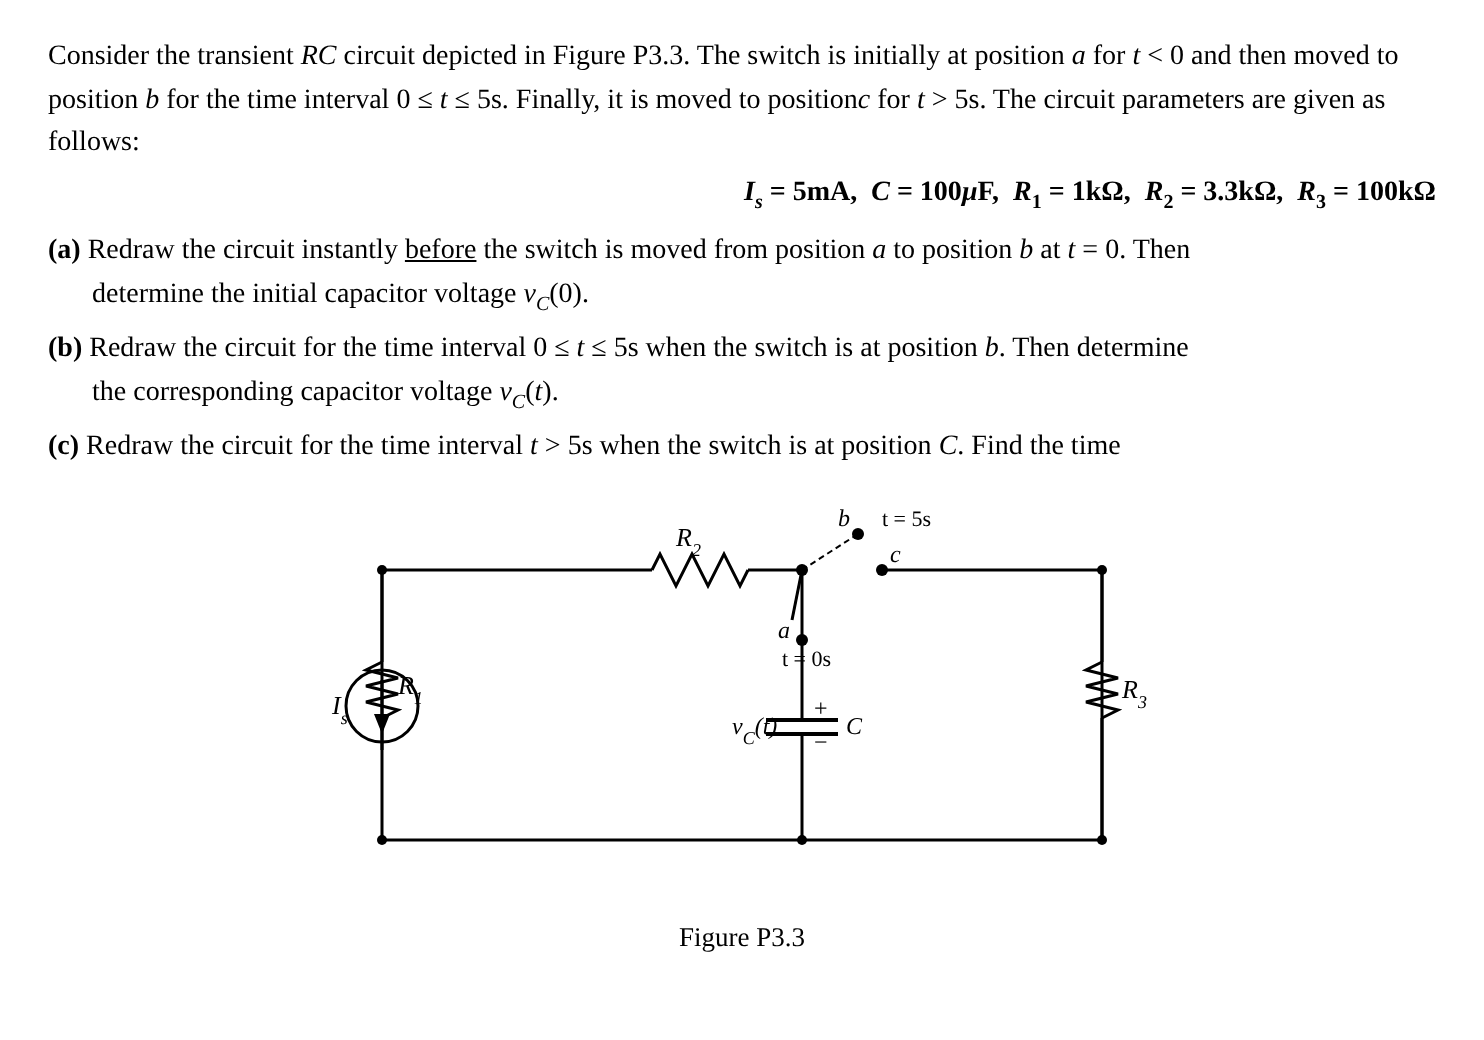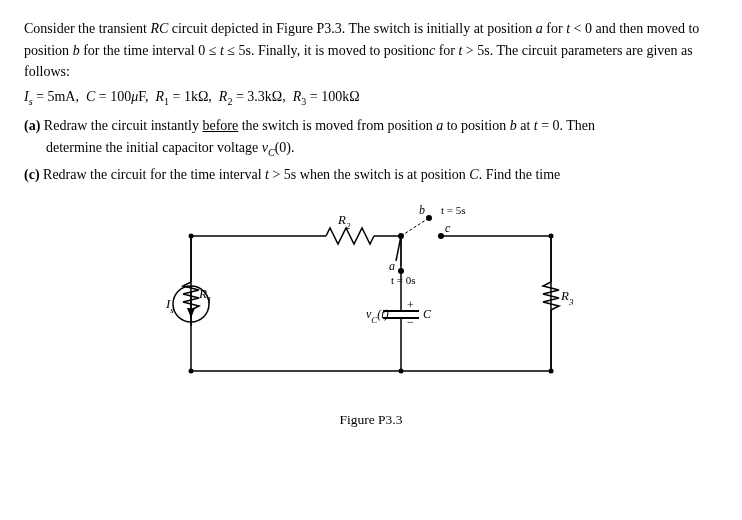--- a/index.html
+++ b/index.html
@@ -9,23 +9,24 @@
       background: #fff;
       font-family: "Times New Roman", Times, serif;
       font-size: 14px;
       color: #000;
       padding: 18px 24px 10px 24px;
     }
     .text-block {
       line-height: 1.55;
     }
     .equation-line {
-      text-align: left;
+      text-align: right;
       margin: 6px 0 8px 0;
       font-size: 14px;
+      font-weight: bold;
     }
     .part {
       margin: 4px 0 4px 0;
       padding-left: 0;
     }
     .part-indent {
       margin-left: 22px;
       text-align: right;
     }
     .figure-area {
@@ -58,20 +59,22 @@
 </div>
 
 <div class="equation-line">
   <i>I<sub>s</sub></i> = 5mA,&nbsp;&nbsp;<i>C</i> = 100<i>μ</i>F,&nbsp;&nbsp;<i>R</i><sub>1</sub> = 1kΩ,&nbsp;&nbsp;<i>R</i><sub>2</sub> = 3.3kΩ,&nbsp;&nbsp;<i>R</i><sub>3</sub> = 100kΩ
 </div>
 
 <div class="text-block">
   <p class="part"><span class="bold">(a)</span> Redraw the circuit instantly <span class="underline">before</span> the switch is moved from position <i>a</i> to position <i>b</i> at <i>t</i> = 0. Then
   <br><span class="part-indent">determine the initial capacitor voltage <i>v<sub>C</sub></i>(0).</span></p>
 
+  <p class="part"><span class="bold">(b)</span> Redraw the circuit for the time interval 0 ≤ <i>t</i> ≤ 5s when the switch is at position <i>b</i>. Then determine
+  <br><span class="part-indent">the corresponding capacitor voltage <i>v<sub>C</sub></i>(<i>t</i>).</span></p>
 
   <p class="part"><span class="bold">(c)</span> Redraw the circuit for the time interval <i>t</i> &gt; 5s when the switch is at position <i>C</i>. Find the time
   <br></p>
 </div>
 
 <div class="figure-area">
   <svg width="520" height="210">
 
     <line x1="80" y1="40" x2="80" y2="175" stroke="#000" stroke-width="1.5"></line>
 

